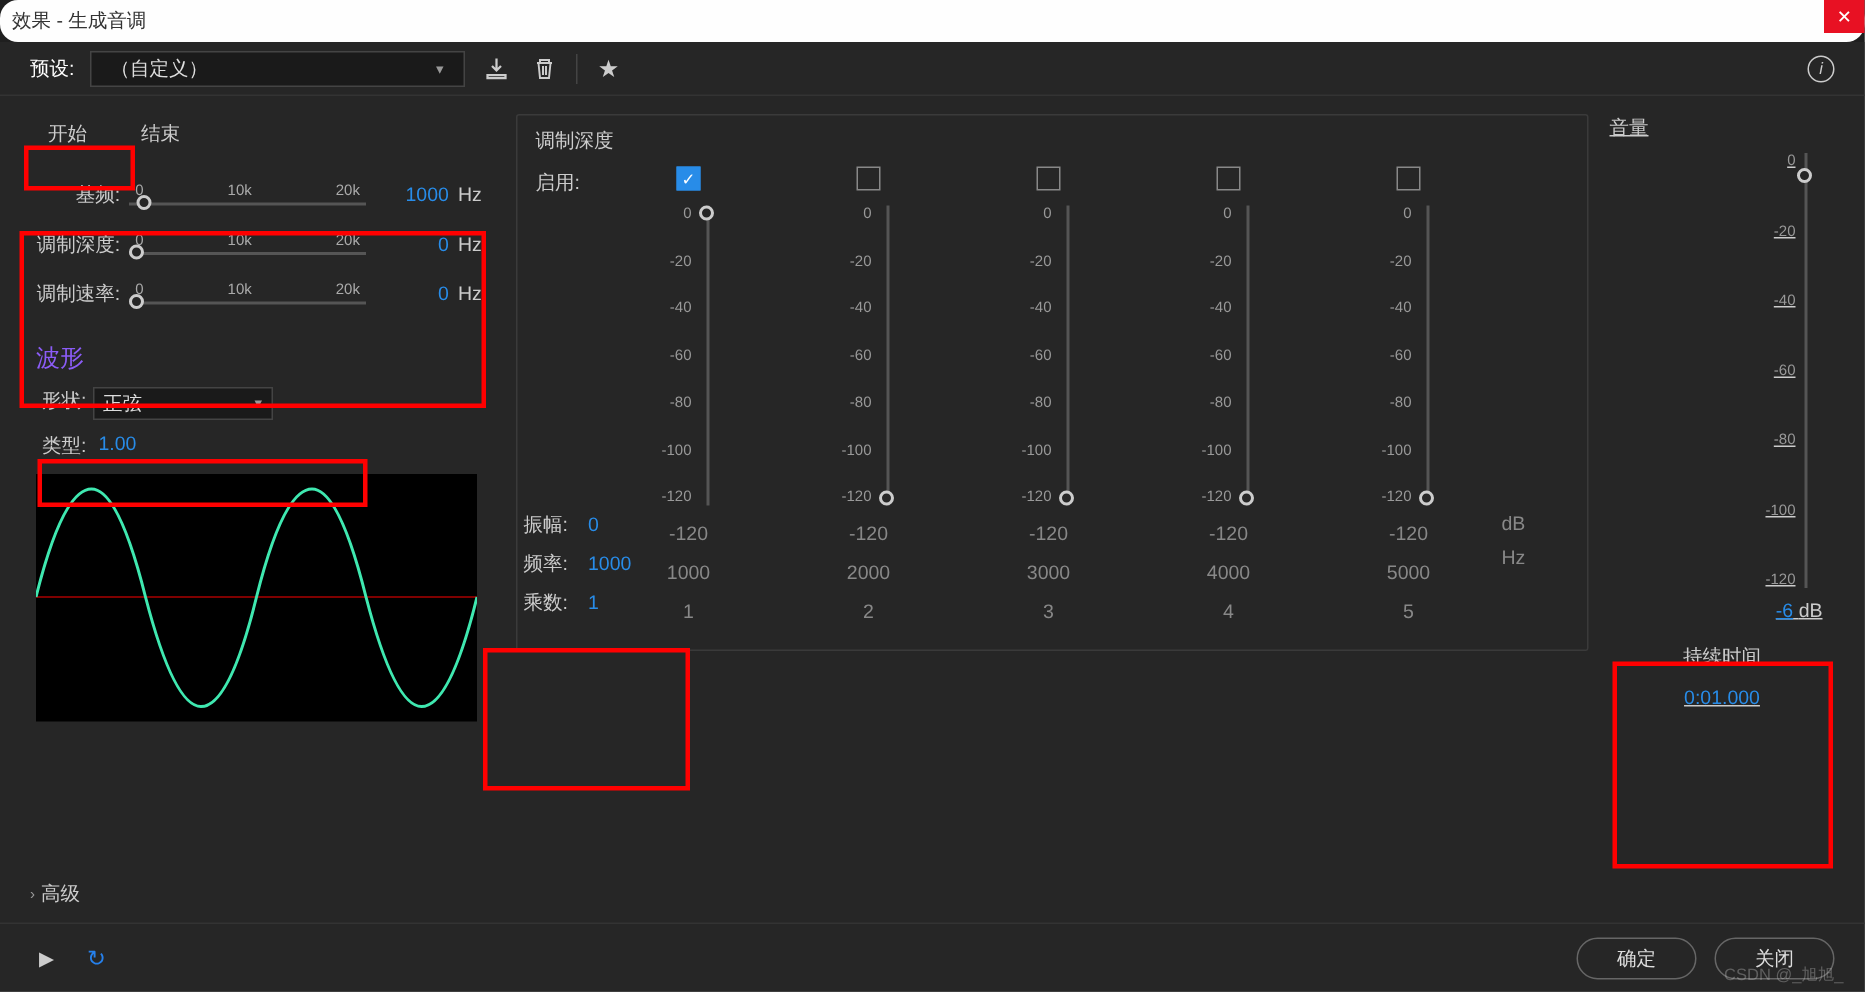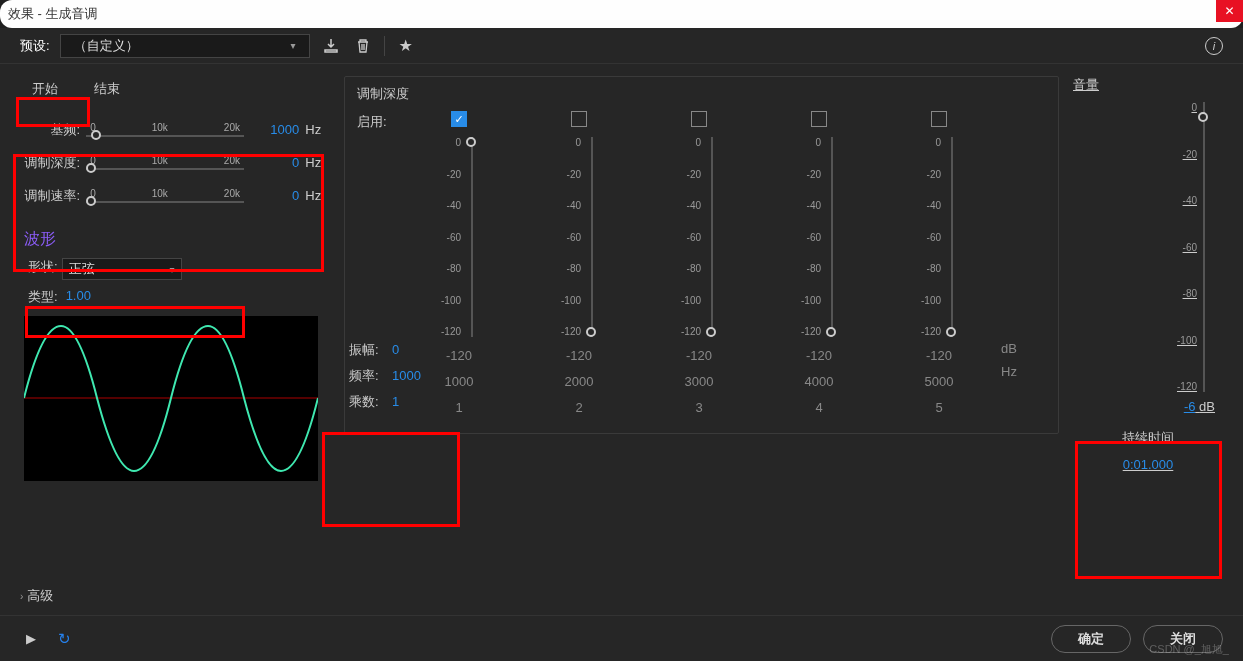--- a/index.html
+++ b/index.html
@@ -90,21 +90,21 @@
 
 
 .advanced { position: absolute; bottom: 56px; left: 20px; color: #ccc; cursor: pointer; display: flex; align-items: center; gap: 4px; }
 .advanced .chev { font-size: 10px; color: #999; }
 
 
 .footer { position: absolute; bottom: 0; left: 0; right: 0; height: 46px; border-top: 1px solid #333; display: flex; align-items: center; padding: 0 20px; gap: 10px; }
 .play-btn { color: #ccc; font-size: 13px; cursor: pointer; padding: 4px 6px; }
 .loop-btn { color: #2680eb; font-size: 15px; cursor: pointer; padding: 4px 6px; }
 .footer-btns { margin-left: auto; display: flex; gap: 12px; }
-.dlg-btn { border: 1px solid #666; background: transparent; color: #ddd; padding: 4px 26px; border-radius: 14px; cursor: pointer; font-size: 13px; font-weight: bold; }
+.dlg-btn { border: 1px solid #666; background: transparent; color: #ddd; padding: 4px 26px; border-radius: 14px; cursor: pointer; font-size: 13px; }
 
 
 .wm { position: absolute; bottom: 4px; right: 14px; font-size: 11px; color: rgba(200,200,200,0.35); }
 
 
 .hl { position: absolute; border: 3px solid #f00; pointer-events: none; }
 </style>
 </head>
 <body>
 

